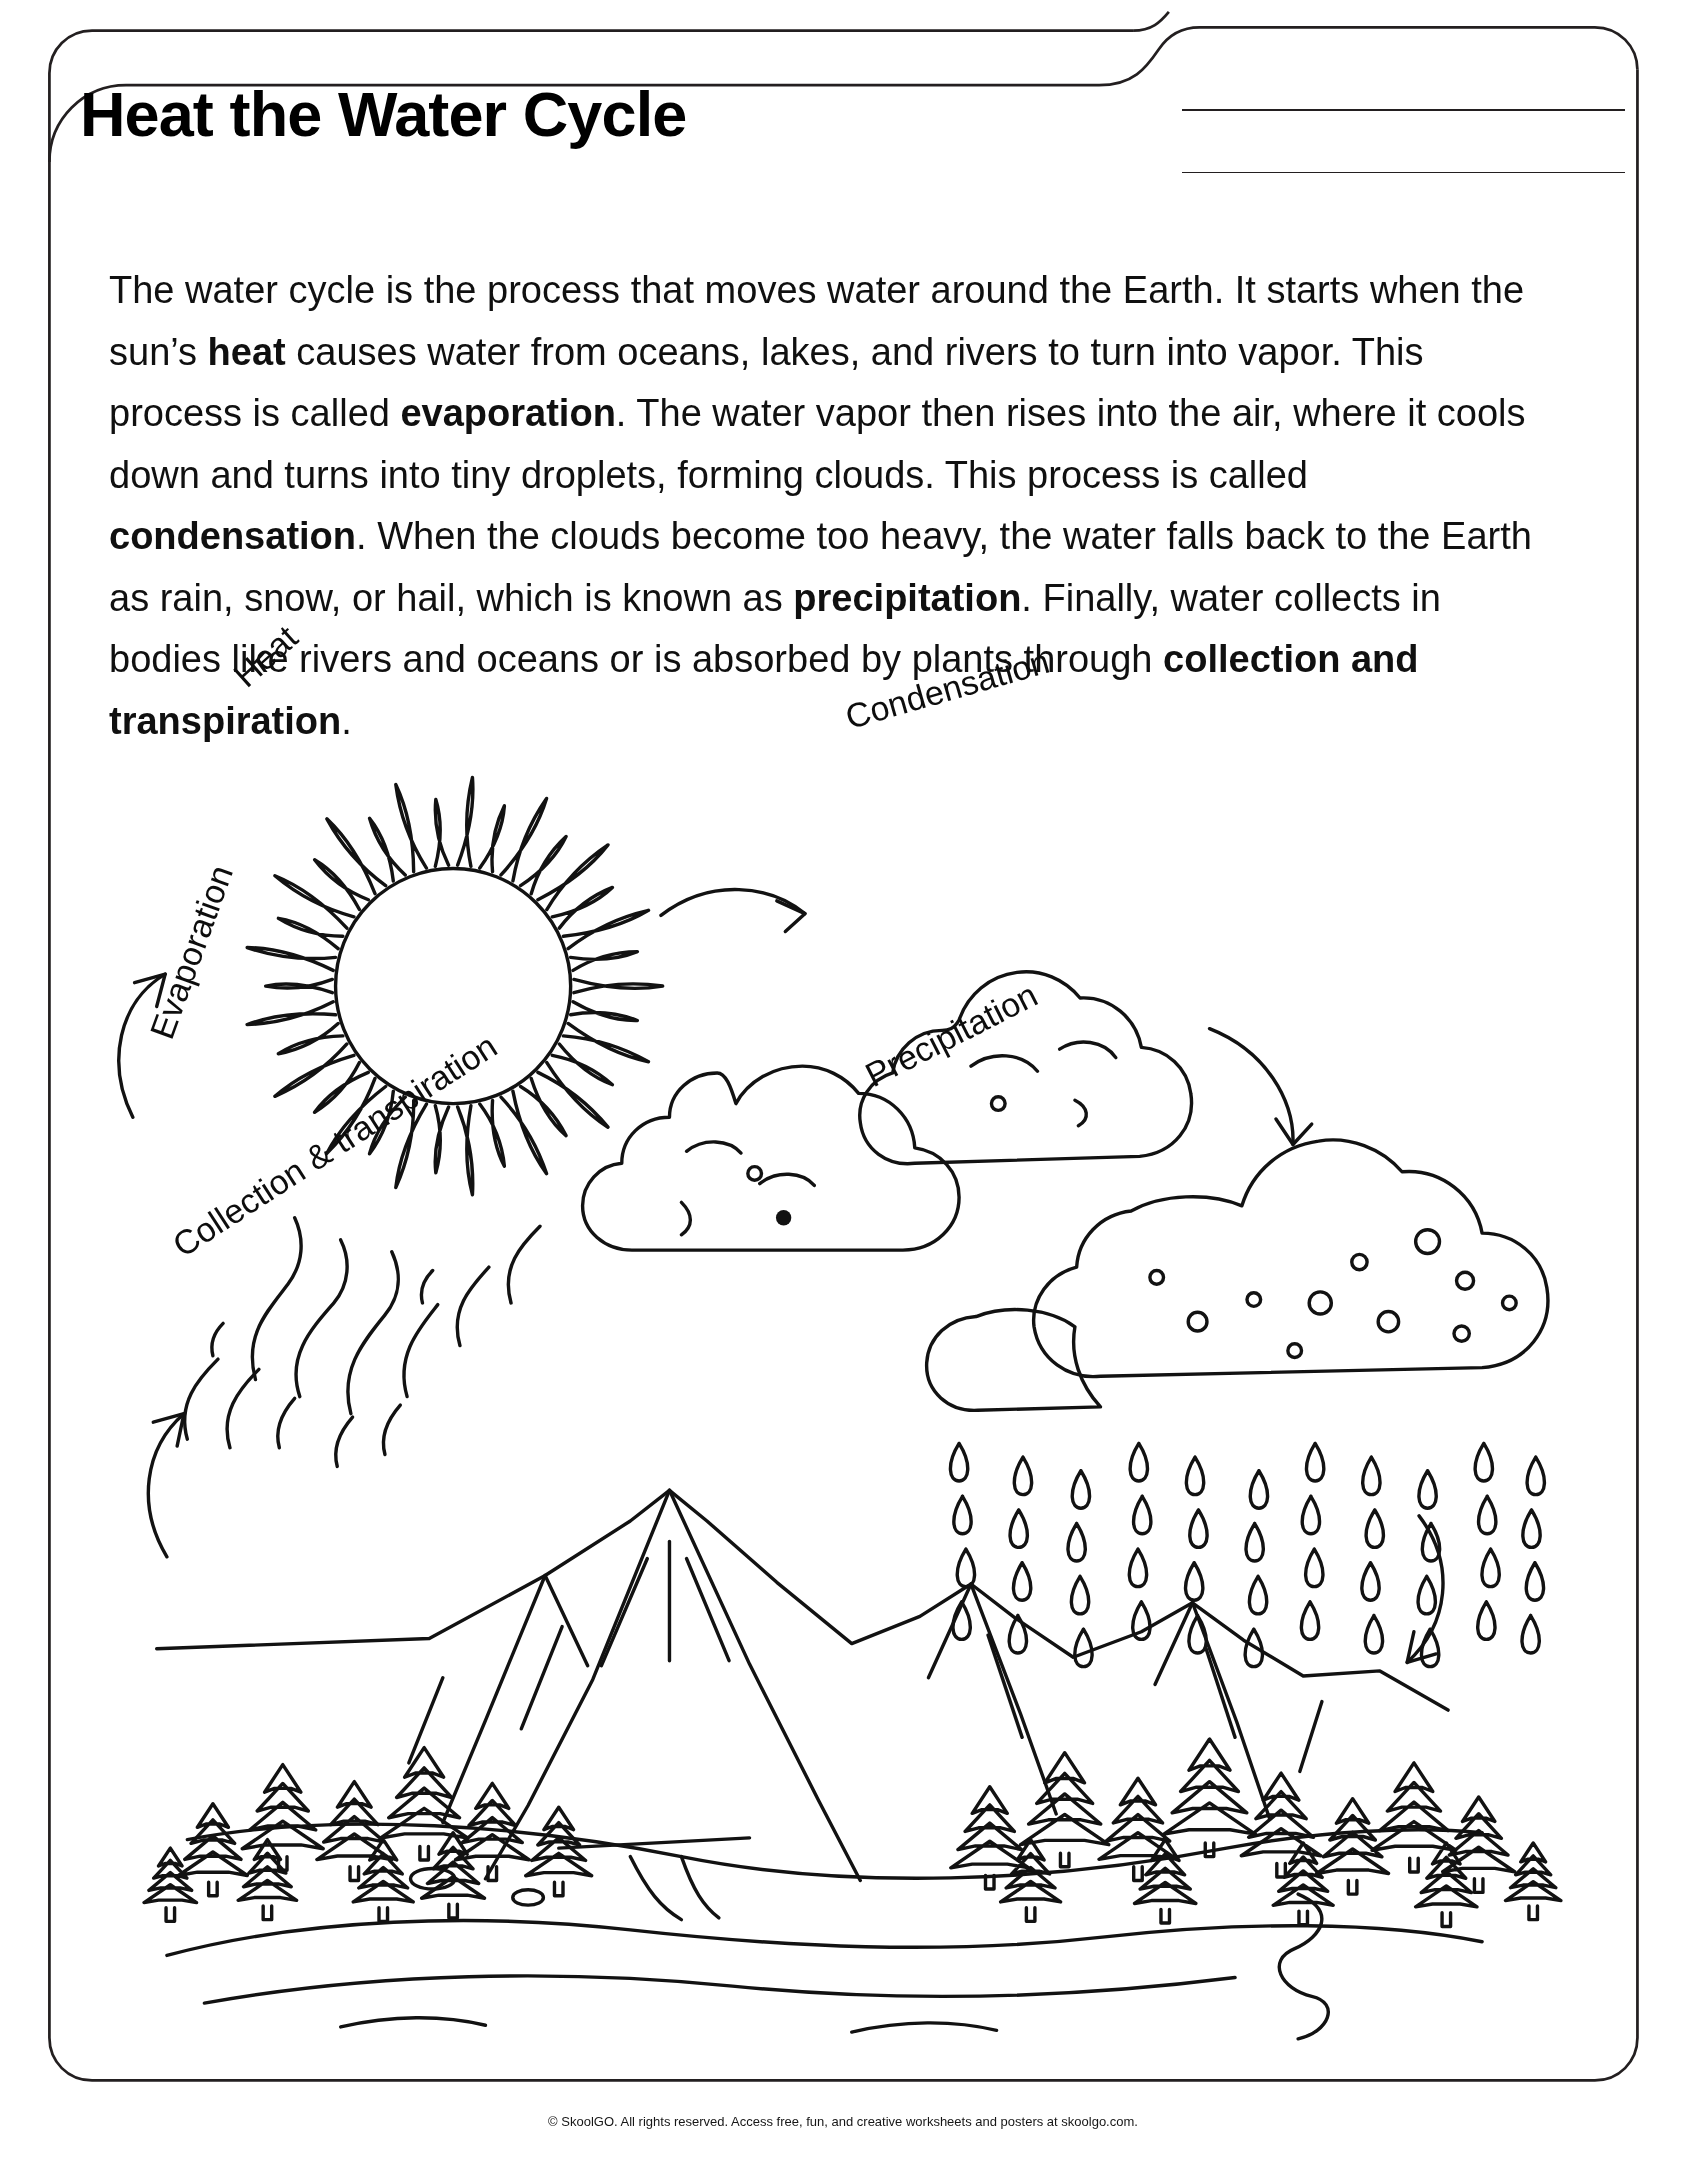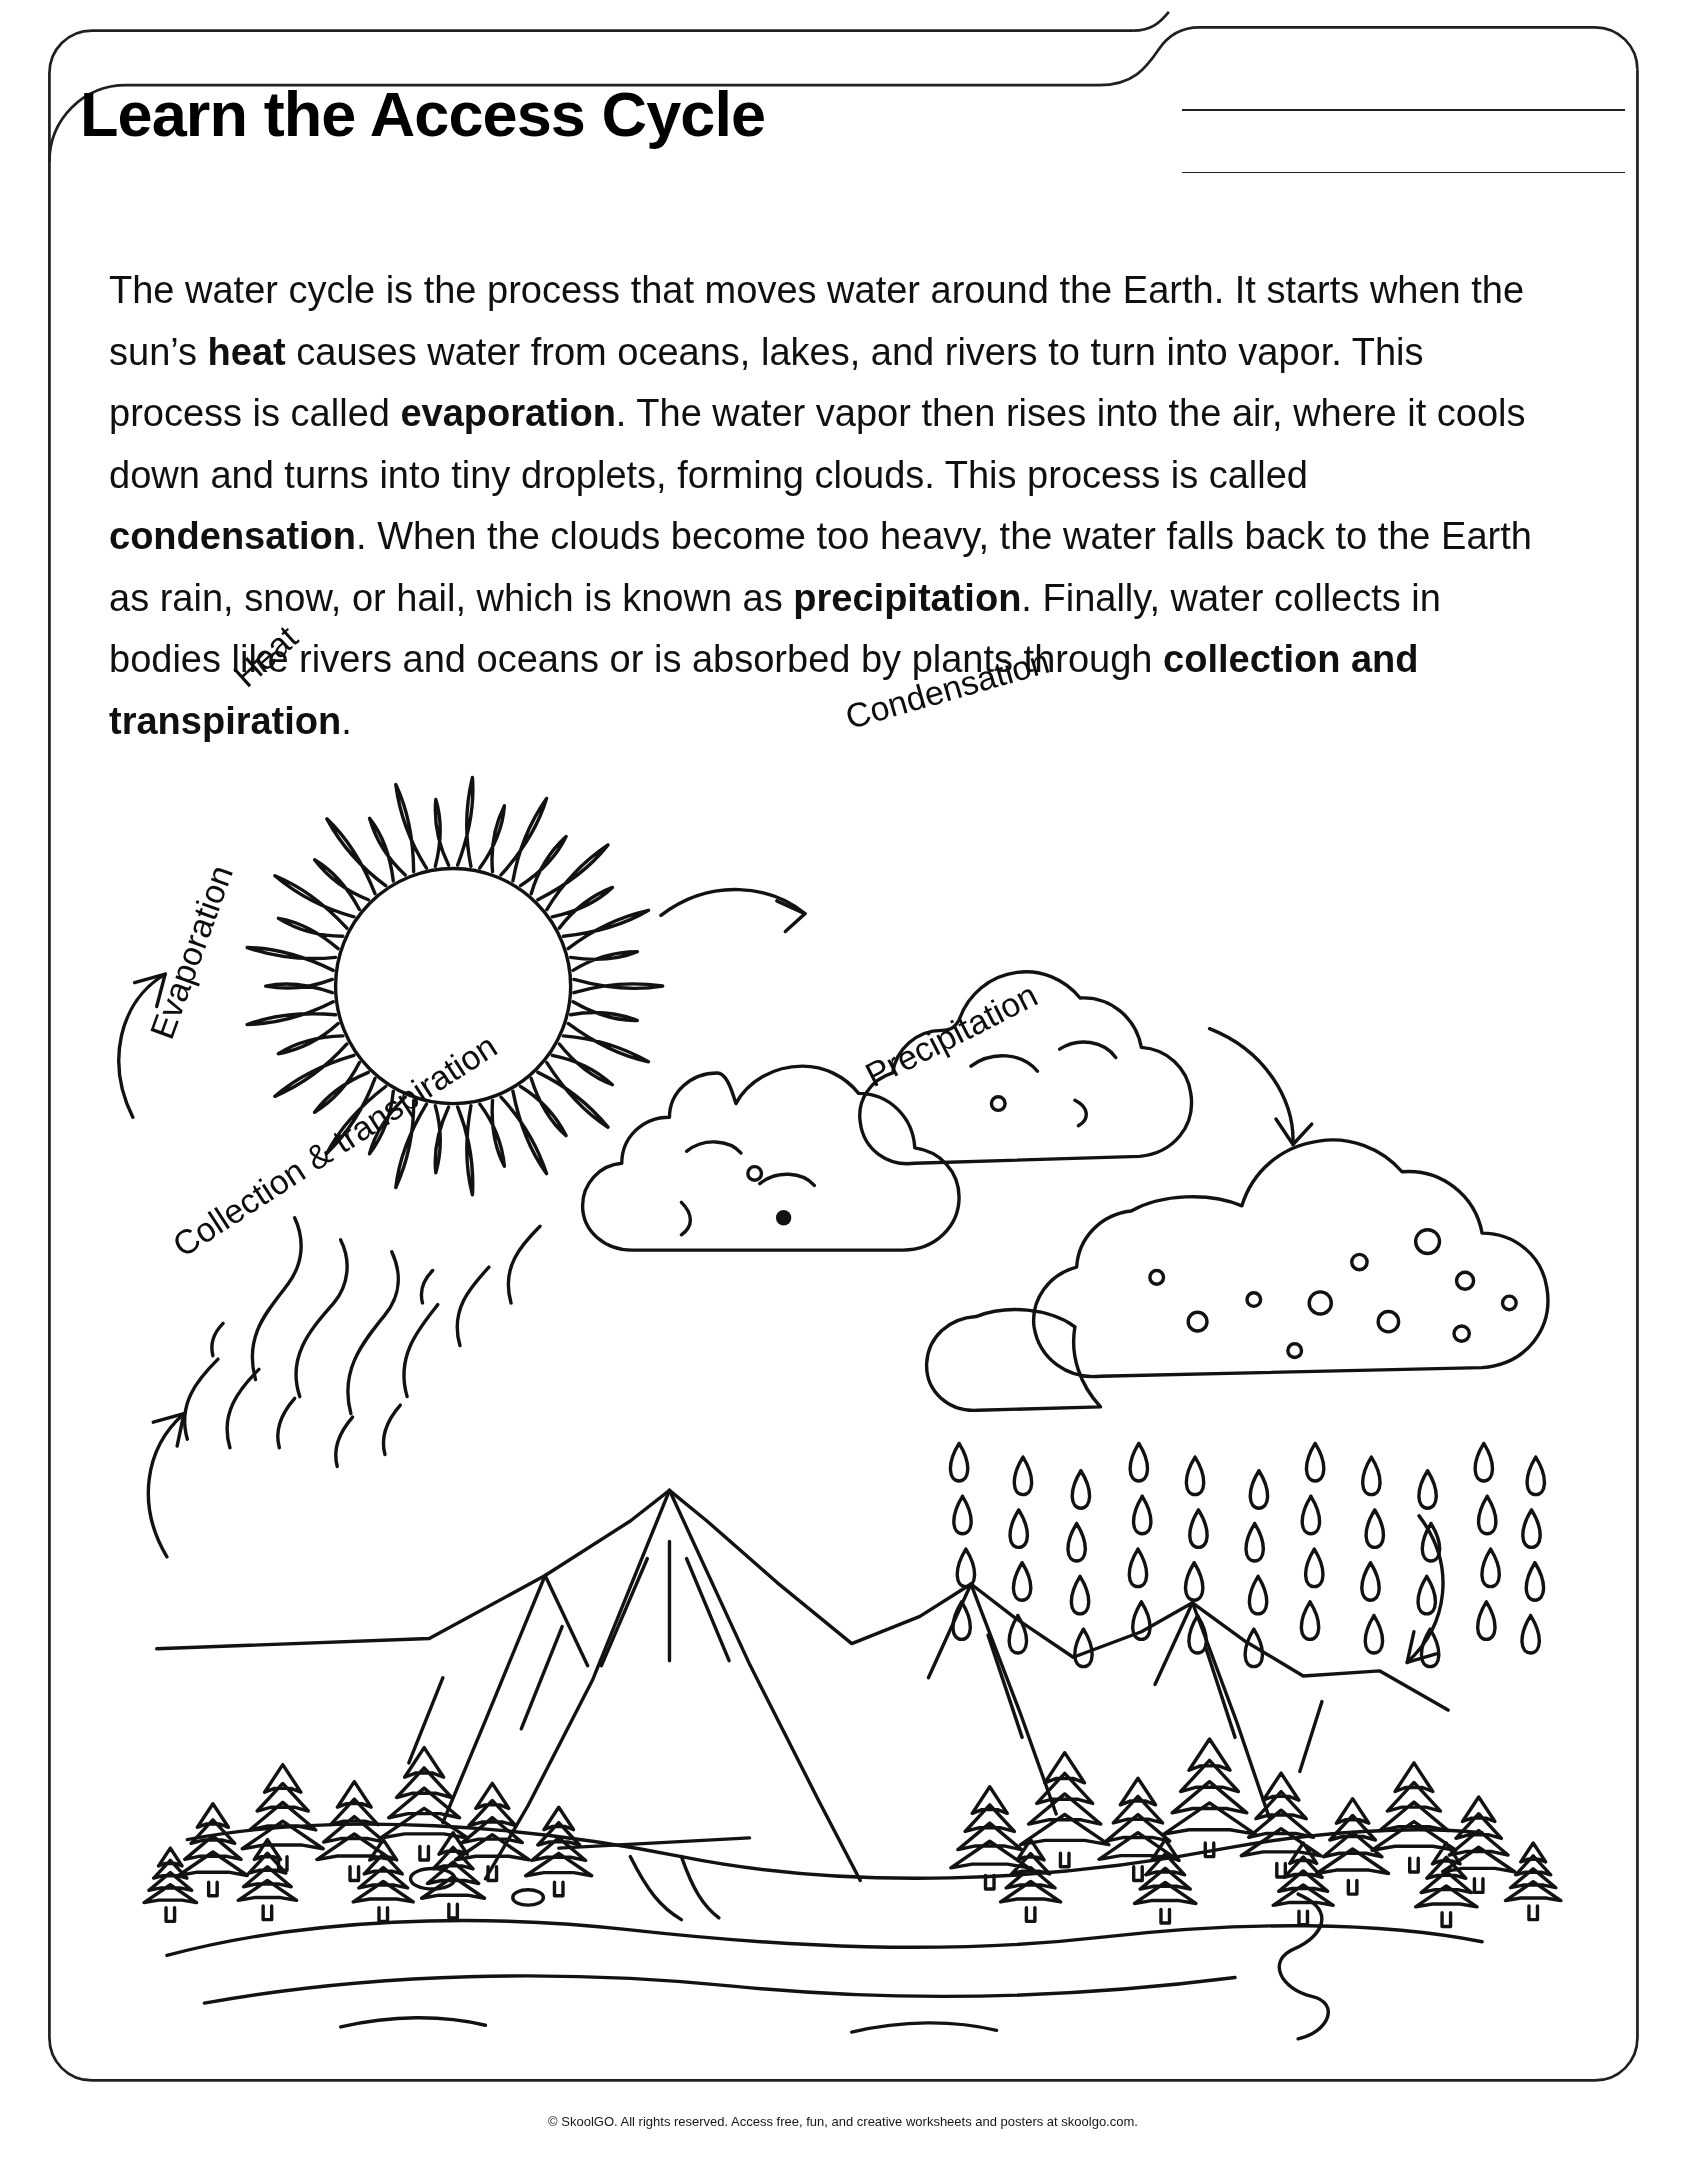--- a/index.html
+++ b/index.html
@@ -123,21 +123,21 @@
     <path d="M58 190 L58 86 C58 58 80 36 108 36 L1330 36" fill="none" stroke="#231f20" stroke-width="3.2"></path>
     <path d="M1330 36 C1352 36 1362 26 1372 14" fill="none" stroke="#231f20" stroke-width="3.2"></path>
 
     <path d="M1922 82 L1922 2392 C1922 2420 1900 2442 1872 2442 L108 2442
              C80 2442 58 2420 58 2392 L58 190" fill="none" stroke="#231f20" stroke-width="3.2"></path>
 
     <path d="M88 232 L88 232" fill="none" stroke="#231f20" stroke-width="3"></path>
   </svg>
 
   <div class="title-wrap">
-    <div class="worksheet-title">Learn the Access Cycle</div>
+    <div class="worksheet-title">Heat the Water Cycle</div>
   </div>
 
   <div class="name-lines">
     <div class="rule"></div>
     <div class="rule"></div>
   </div>
 
   <div class="intro" id="intro">The water cycle is the process that moves water around the Earth. It starts when the sun’s <b>heat</b> causes water from oceans, lakes, and rivers to turn into vapor. This process is called <b>evaporation</b>. The water vapor then rises into the air, where it cools down and turns into tiny droplets, forming clouds. This process is called <b>condensation</b>. When the clouds become too heavy, the water falls back to the Earth as rain, snow, or hail, which is known as <b>precipitation</b>. Finally, water collects in bodies like rivers and oceans or is absorbed by plants through <b>collection and transpiration</b>.</div>
 
   <div class="illustration">

